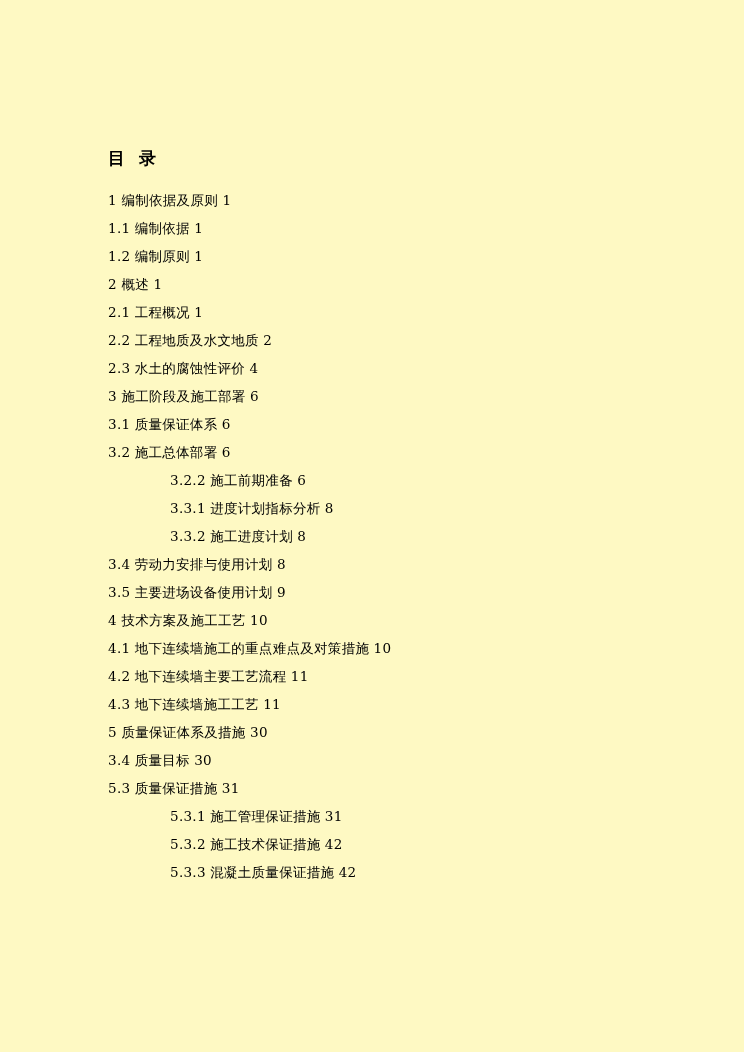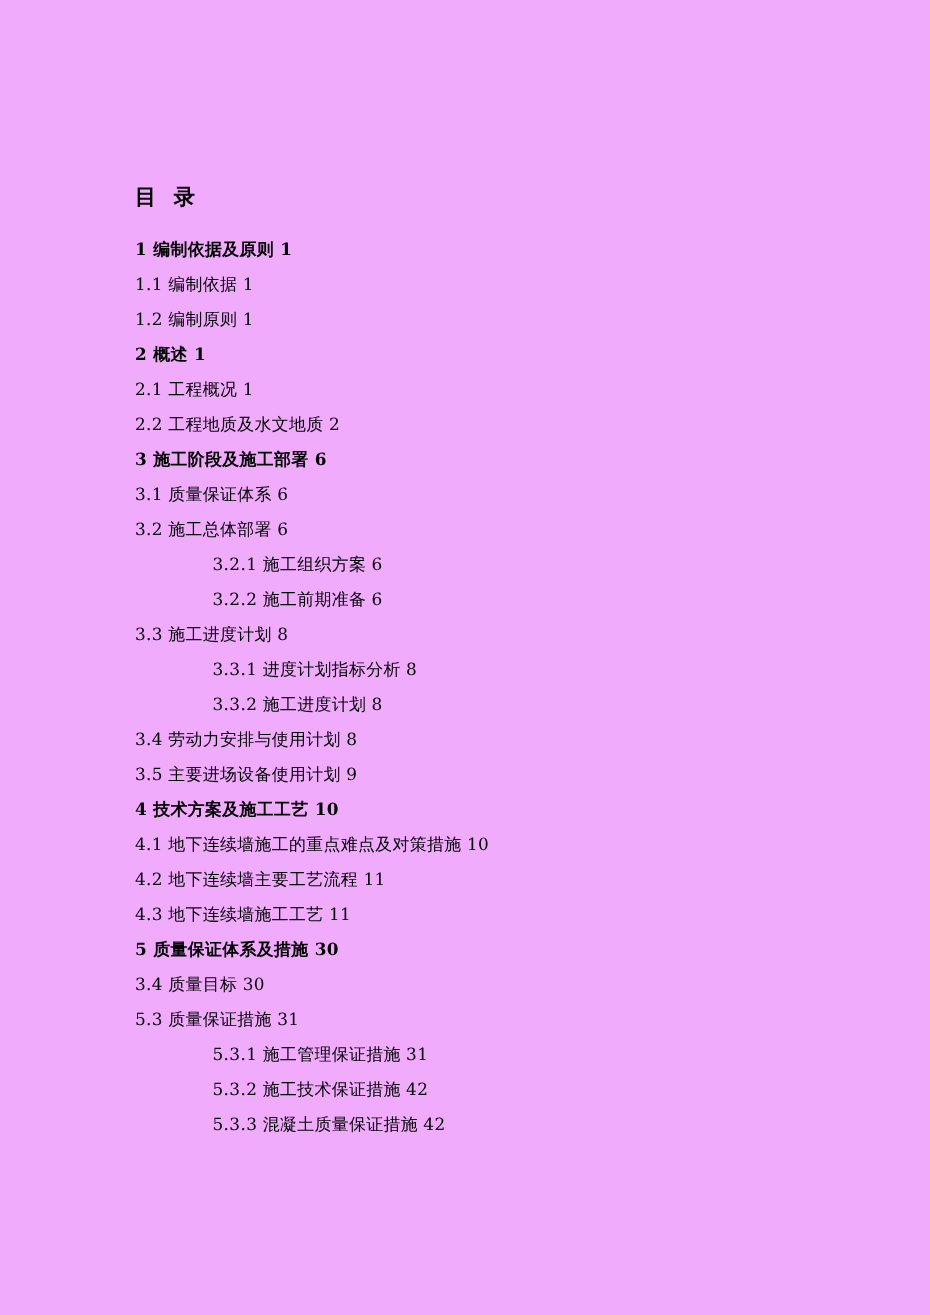--- a/index.html
+++ b/index.html
@@ -8,21 +8,21 @@
     background: #ffffff;
   }
   body {
     font-family: "DejaVu Serif", "Liberation Serif", serif;
     color: #000000;
   }
   .page {
     position: relative;
     width: 744px;
     height: 1052px;
-    background: #f0abfc;
+    background: #fef9c3;
     box-sizing: border-box;
     overflow: hidden;
   }
   .content {
     position: absolute;
     left: 108px;
     top: 148px;
     width: 545px;
   }
   .toc-title {
@@ -32,21 +32,21 @@
     margin: 0 0 26px 0;
     line-height: 1.2;
   }
   .toc-entry {
     font-size: 13.5px;
     line-height: 1.0;
     margin: 0 0 14.5px 0;
     white-space: nowrap;
   }
   .lvl1 {
-    font-weight: bold;
+    font-weight: normal;
     padding-left: 0;
     letter-spacing: 0.2px;
   }
   .lvl2 {
     font-weight: normal;
     padding-left: 0;
   }
   .lvl3 {
     font-weight: normal;
     padding-left: 62px;
@@ -67,26 +67,25 @@
 <div class="page">
   <div class="content">
     <h1 class="toc-title">目 录</h1>
     <div id="toc-list">
         <div class="toc-entry lvl1"><span class="num">1</span> <span class="label">编制依据及原则</span> <span class="pg">1</span></div>
         <div class="toc-entry lvl2"><span class="num">1.1</span> <span class="label">编制依据</span> <span class="pg">1</span></div>
         <div class="toc-entry lvl2"><span class="num">1.2</span> <span class="label">编制原则</span> <span class="pg">1</span></div>
         <div class="toc-entry lvl1"><span class="num">2</span> <span class="label">概述</span> <span class="pg">1</span></div>
         <div class="toc-entry lvl2"><span class="num">2.1</span> <span class="label">工程概况</span> <span class="pg">1</span></div>
         <div class="toc-entry lvl2"><span class="num">2.2</span> <span class="label">工程地质及水文地质</span> <span class="pg">2</span></div>
+        <div class="toc-entry lvl2"><span class="num">2.3</span> <span class="label">水土的腐蚀性评价</span> <span class="pg">4</span></div>
         <div class="toc-entry lvl1"><span class="num">3</span> <span class="label">施工阶段及施工部署</span> <span class="pg">6</span></div>
         <div class="toc-entry lvl2"><span class="num">3.1</span> <span class="label">质量保证体系</span> <span class="pg">6</span></div>
         <div class="toc-entry lvl2"><span class="num">3.2</span> <span class="label">施工总体部署</span> <span class="pg">6</span></div>
-        <div class="toc-entry lvl3"><span class="num">3.2.1</span> <span class="label">施工组织方案</span> <span class="pg">6</span></div>
         <div class="toc-entry lvl3"><span class="num">3.2.2</span> <span class="label">施工前期准备</span> <span class="pg">6</span></div>
-        <div class="toc-entry lvl2"><span class="num">3.3</span> <span class="label">施工进度计划</span> <span class="pg">8</span></div>
         <div class="toc-entry lvl3"><span class="num">3.3.1</span> <span class="label">进度计划指标分析</span> <span class="pg">8</span></div>
         <div class="toc-entry lvl3"><span class="num">3.3.2</span> <span class="label">施工进度计划</span> <span class="pg">8</span></div>
         <div class="toc-entry lvl2"><span class="num">3.4</span> <span class="label">劳动力安排与使用计划</span> <span class="pg">8</span></div>
         <div class="toc-entry lvl2"><span class="num">3.5</span> <span class="label">主要进场设备使用计划</span> <span class="pg">9</span></div>
         <div class="toc-entry lvl1"><span class="num">4</span> <span class="label">技术方案及施工工艺</span> <span class="pg">10</span></div>
         <div class="toc-entry lvl2"><span class="num">4.1</span> <span class="label">地下连续墙施工的重点难点及对策措施</span> <span class="pg">10</span></div>
         <div class="toc-entry lvl2"><span class="num">4.2</span> <span class="label">地下连续墙主要工艺流程</span> <span class="pg">11</span></div>
         <div class="toc-entry lvl2"><span class="num">4.3</span> <span class="label">地下连续墙施工工艺</span> <span class="pg">11</span></div>
         <div class="toc-entry lvl1"><span class="num">5</span> <span class="label">质量保证体系及措施</span> <span class="pg">30</span></div>
         <div class="toc-entry lvl2"><span class="num">3.4</span> <span class="label">质量目标</span> <span class="pg">30</span></div>

